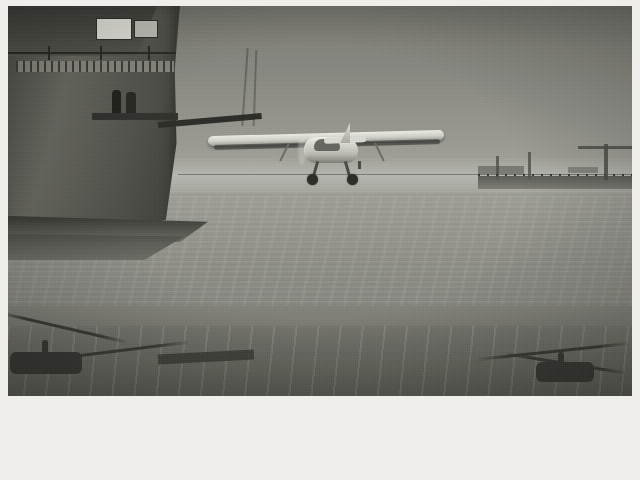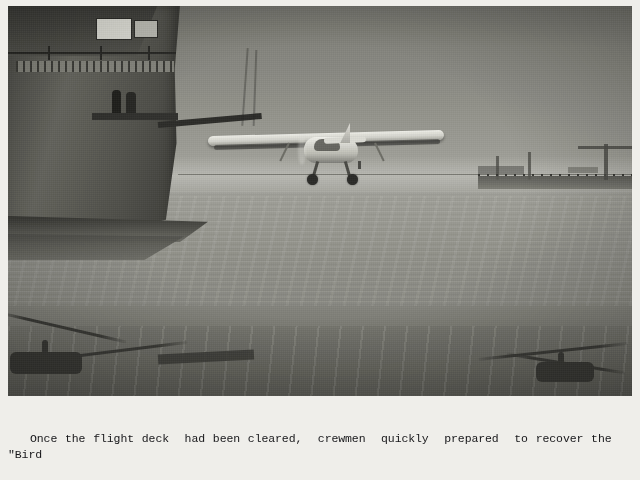--- a/index.html
+++ b/index.html
@@ -332,21 +332,14 @@
       <div class="helo-body" style="left:58px; top:28px; width:58px; height:20px;"></div>
       <div class="helo-body" style="left:80px; top:18px; width:6px; height:12px;"></div>
     </div>
 
     <div style="position:absolute; left:150px; top:346px; width:96px; height:10px; background:#3f3f3b; transform:rotate(-3deg); opacity:.9;"></div>
 
     <div class="vignette"></div>
     <div class="grain"></div>
   </div>
 
-  <div id="caption">
-    <span class="line first">Once the flight deck  had been cleared,  crewmen  quickly  prepared  to recover the "Bird</span>
-    
-    
-    
-    
-  </div>
 
 </div>
 
 </body></html>

